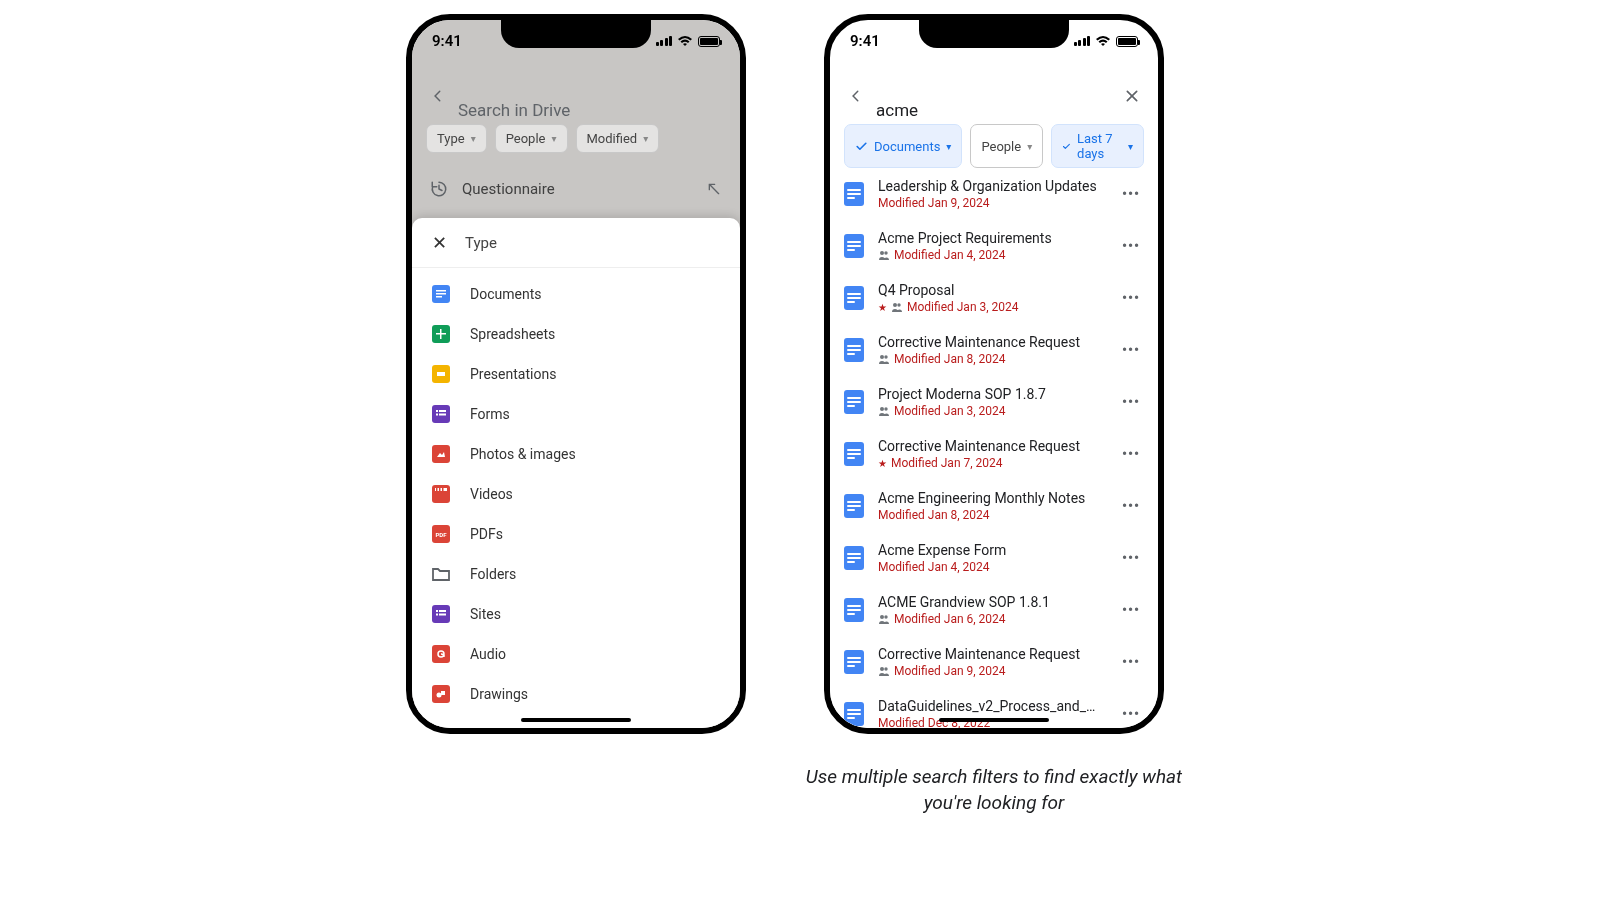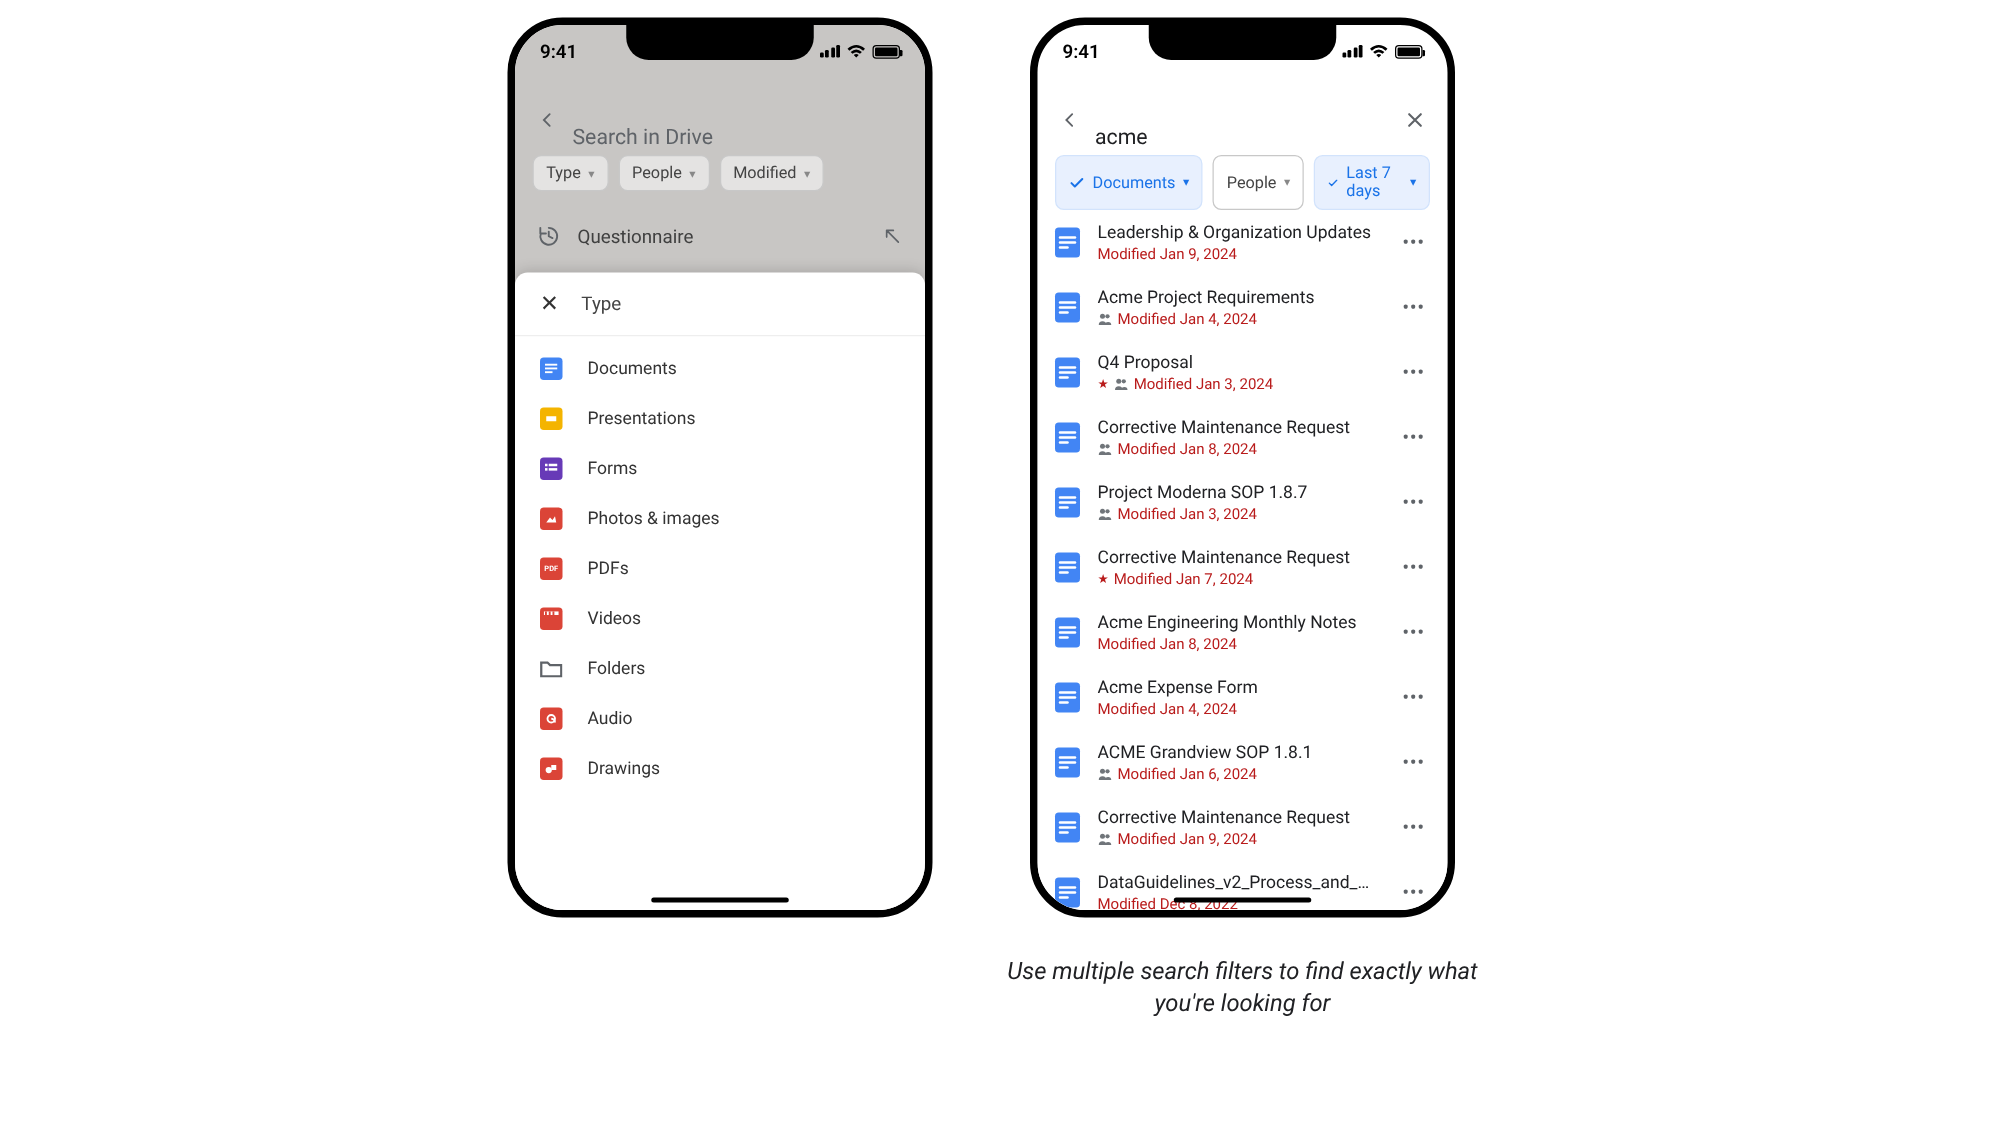--- a/index.html
+++ b/index.html
@@ -179,20 +179,29 @@
               <div class="type-icon" style="background:#4285f4">
                 <svg width="10" height="10" viewBox="0 0 10 10">
                   <rect y="1" width="10" height="1.5" fill="#fff"></rect>
                   <rect y="4" width="10" height="1.5" fill="#fff"></rect>
                   <rect y="7" width="6" height="1.5" fill="#fff"></rect>
                 </svg>
               </div>
               <span class="type-label">Documents</span>
             </div>
             <div class="type-item">
+              <div class="type-icon" style="background:#0f9d58">
+                <svg width="10" height="10" viewBox="0 0 10 10">
+                  <rect x="4" width="1.5" height="10" fill="#fff"></rect>
+                  <rect y="4" width="10" height="1.5" fill="#fff"></rect>
+                </svg>
+              </div>
+              <span class="type-label">Spreadsheets</span>
+            </div>
+            <div class="type-item">
               <div class="type-icon" style="background:#f4b400">
                 <svg width="10" height="10" viewBox="0 0 10 10">
                   <rect x="1" y="3" width="8" height="4" fill="#fff"></rect>
                 </svg>
               </div>
               <span class="type-label">Presentations</span>
             </div>
             <div class="type-item">
               <div class="type-icon" style="background:#673ab7">
                 <svg width="10" height="10" viewBox="0 0 10 10">
@@ -204,43 +213,54 @@
               </div>
               <span class="type-label">Forms</span>
             </div>
             <div class="type-item">
               <div class="type-icon" style="background:#db4437">
                 <svg width="10" height="10" viewBox="0 0 10 10">
                   <polygon points="1,8 4,4 6,6 8,3 9,8" fill="#fff"></polygon>
                 </svg>
               </div>
               <span class="type-label">Photos &amp; images</span>
-            </div>
-            <div class="type-item">
-              <div class="type-icon" style="background:#db4437;font-size:6px;font-weight:bold;color:#fff;">PDF</div>
-              <span class="type-label">PDFs</span>
             </div>
             <div class="type-item">
               <div class="type-icon" style="background:#db4437">
                 <svg width="12" height="6" viewBox="0 0 12 6" style="margin-top:-6px">
                   <rect width="12" height="3" fill="#fff"></rect>
                   <rect x="1" width="1.5" height="3" fill="#db4437"></rect>
                   <rect x="4" width="1.5" height="3" fill="#db4437"></rect>
                   <rect x="7" width="1.5" height="3" fill="#db4437"></rect>
                 </svg>
               </div>
               <span class="type-label">Videos</span>
             </div>
             <div class="type-item">
+              <div class="type-icon" style="background:#db4437;font-size:6px;font-weight:bold;color:#fff;">PDF</div>
+              <span class="type-label">PDFs</span>
+            </div>
+            <div class="type-item">
               <div class="type-icon">
                 <svg width="18" height="14" viewBox="0 0 18 14">
                   <path d="M1 2 h5 l2 2 h9 v9 h-16 z" fill="none" stroke="#5f6368" stroke-width="1.8"></path>
                 </svg>
               </div>
               <span class="type-label">Folders</span>
+            </div>
+            <div class="type-item">
+              <div class="type-icon" style="background:#673ab7">
+                <svg width="10" height="10" viewBox="0 0 10 10">
+                  <rect y="1" width="2" height="2" fill="#fff"></rect>
+                  <rect x="3" y="1" width="7" height="2" fill="#fff"></rect>
+                  <rect y="4.5" width="2" height="2" fill="#fff"></rect>
+                  <rect x="3" y="4.5" width="7" height="2" fill="#fff"></rect>
+                </svg>
+              </div>
+              <span class="type-label">Sites</span>
             </div>
             <div class="type-item">
               <div class="type-icon" style="background:#db4437">
                 <svg width="10" height="10" viewBox="0 0 10 10">
                   <circle cx="5" cy="5" r="3" fill="none" stroke="#fff" stroke-width="1.5"></circle>
                   <path d="M5 5 a3 3 0 0 1 3 3" stroke="#fff" stroke-width="1.5" fill="none"></path>
                 </svg>
               </div>
               <span class="type-label">Audio</span>
             </div>

